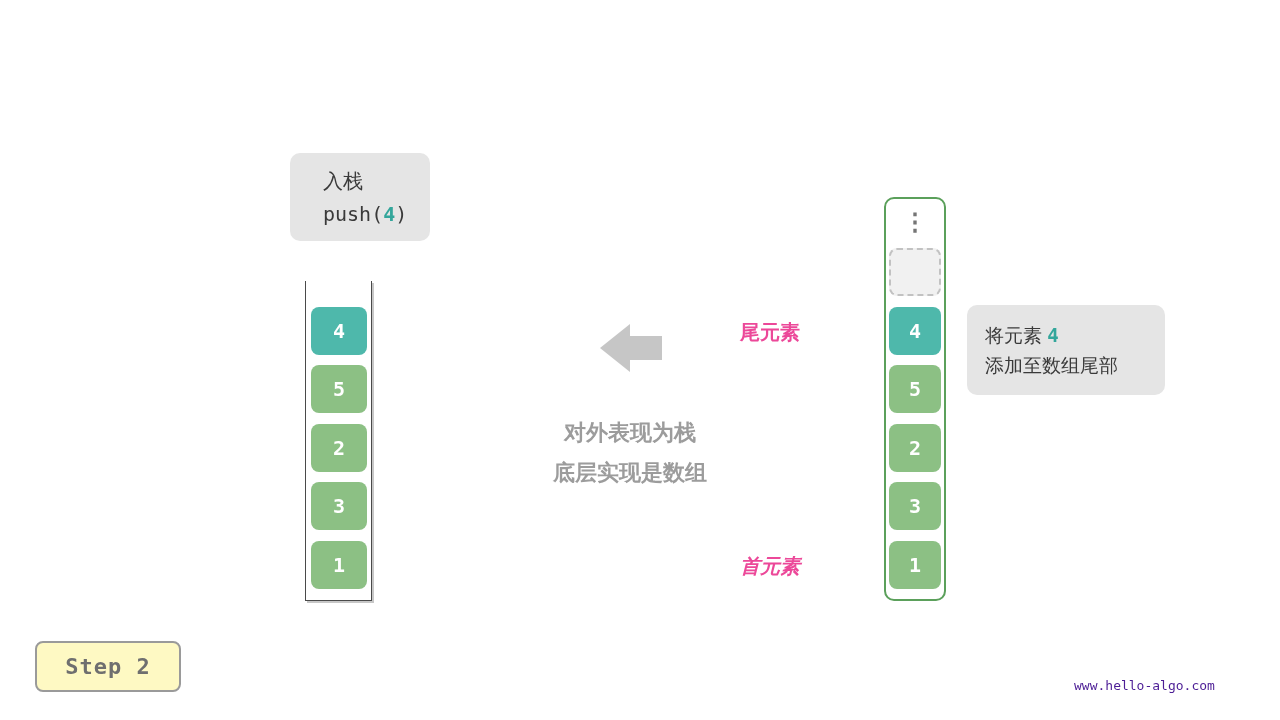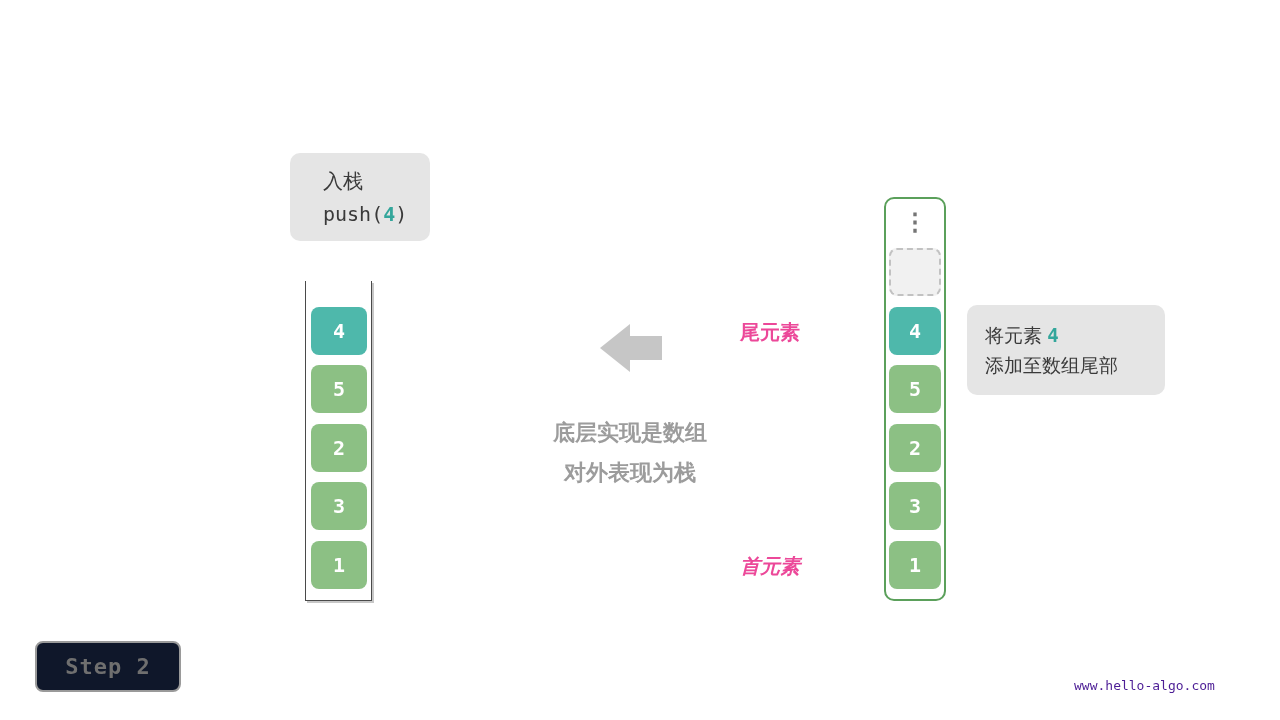--- a/index.html
+++ b/index.html
@@ -82,21 +82,21 @@
     line-height:40px;
   }
   .side-label{
     position:absolute;left:740px;width:122px;
     font-size:20px;font-weight:bold;color:#ec4899;
   }
   .tail-label{top:319px;}
   .head-label{top:553px;font-style:italic;}
   .step-badge{
     position:absolute;left:35px;top:641px;width:146px;height:51px;
-    border:2px solid #9a9a9a;border-radius:8px;background:#0f172a;
+    border:2px solid #9a9a9a;border-radius:8px;background:#fef9c3;
     display:flex;align-items:center;justify-content:center;
     font-family:"DejaVu Sans Mono",monospace;font-weight:bold;
     font-size:22px;color:#6f6f6f;letter-spacing:1px;
     box-sizing:border-box;
   }
   .watermark{
     position:absolute;left:1074px;top:678px;
     font-family:"DejaVu Sans Mono",monospace;
     font-size:13px;color:#4c1d95;
   }
@@ -114,22 +114,22 @@
   <div class="left-container"></div>
   <div class="cell cell-l" style="top:307px" data-color="teal">4</div>
   <div class="cell cell-l" style="top:365px" data-color="green">5</div>
   <div class="cell cell-l" style="top:424px" data-color="green">2</div>
   <div class="cell cell-l" style="top:482px" data-color="green">3</div>
   <div class="cell cell-l" style="top:541px" data-color="green">1</div>
 
   <div class="arrow-head"></div>
   <div class="arrow-shaft"></div>
   <div class="center-caption">
+    <div>对外表现为栈</div>
     <div>底层实现是数组</div>
-    <div>对外表现为栈</div>
   </div>
 
   <div class="right-container"></div>
   <div class="ellipsis">⋮</div>
   <div class="dashed-cell"></div>
   <div class="cell cell-r" style="top:307px" data-color="teal">4</div>
   <div class="cell cell-r" style="top:365px" data-color="green">5</div>
   <div class="cell cell-r" style="top:424px" data-color="green">2</div>
   <div class="cell cell-r" style="top:482px" data-color="green">3</div>
   <div class="cell cell-r" style="top:541px" data-color="green">1</div>

